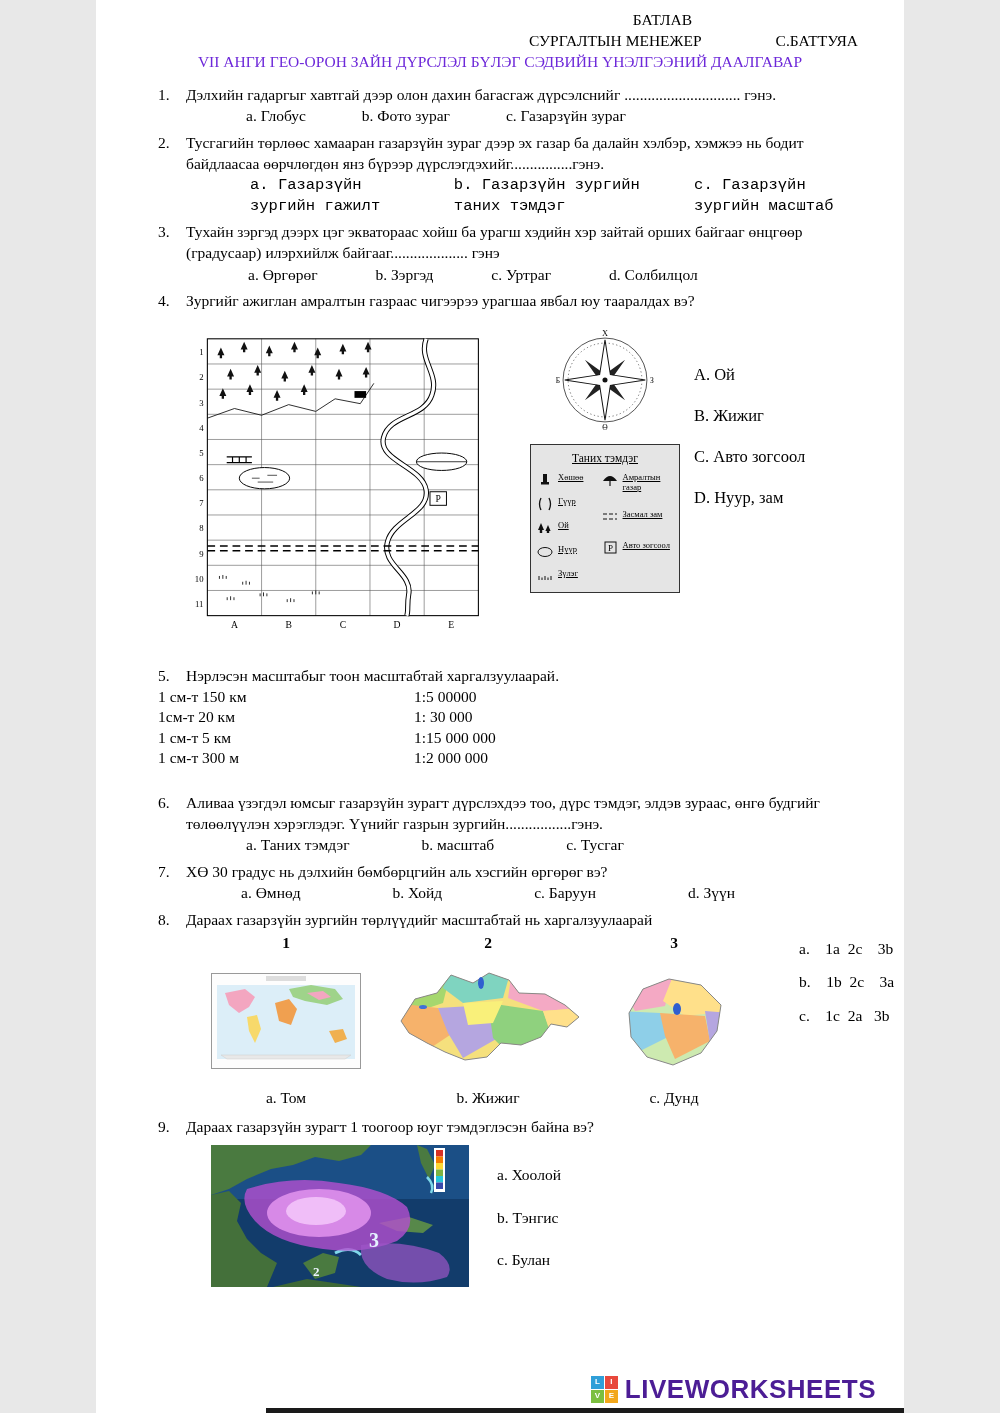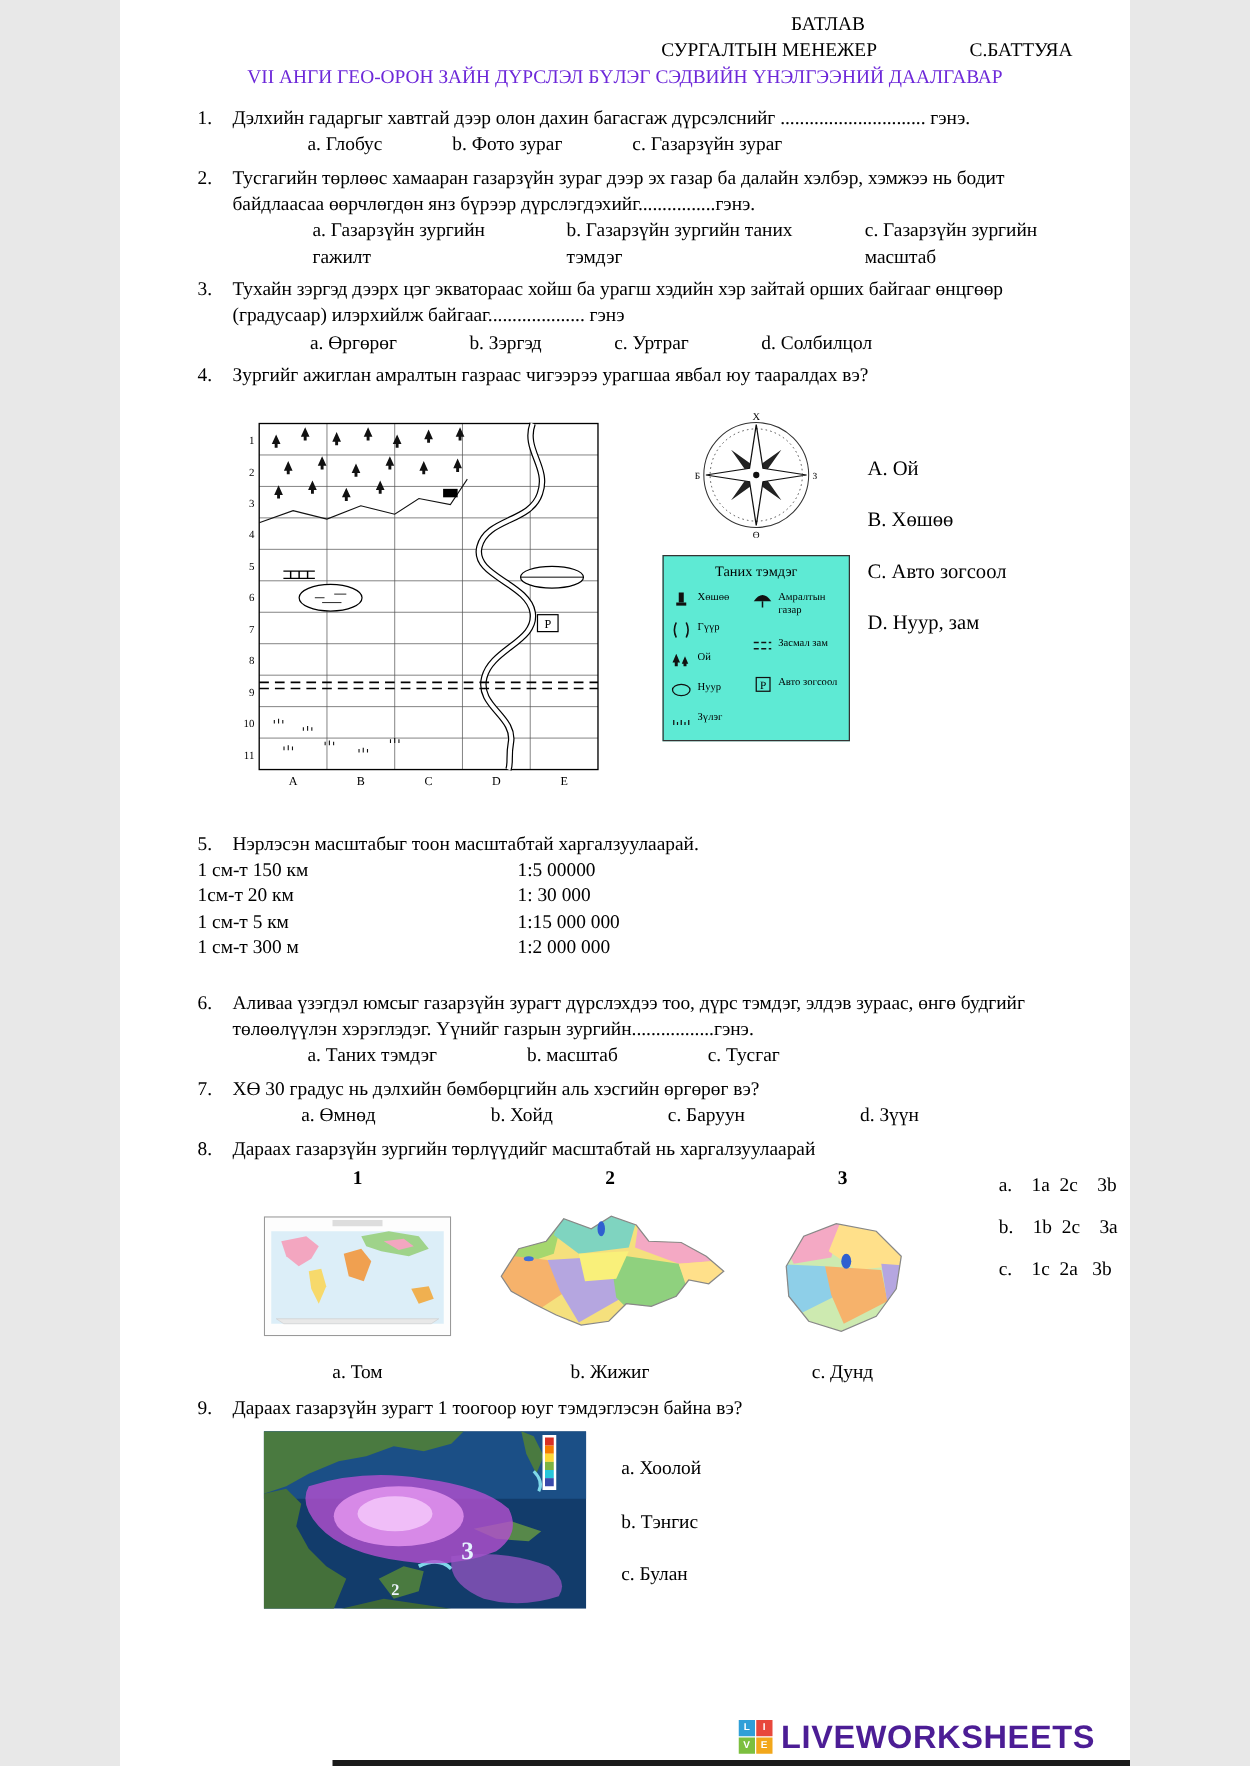--- a/index.html
+++ b/index.html
@@ -16,31 +16,31 @@
   .hdr-line2 { display:flex; justify-content:flex-end; gap:74px; padding-right:46px; }
   .doc-title { text-align:center; margin-top:1px; }
 
   
   .q { display:flex; margin:6px 0 0 62px; padding-right:40px; }
   .q.first { margin-top:12px; }
   .qnum { flex:none; width:28px; }
   .qbody { flex:1; }
   .opts { display:flex; margin-top:1px; }
   .opts-q1 { margin-left:60px; gap:56px; }
-  .opts-q2 { margin-left:64px; gap:40px; }
+  .opts-q2 { margin-left:64px; gap:40px;font-family:Liberation Mono, monospace; }
   .opts-q3 { margin-left:62px; gap:58px; }
   .opts-q6 { margin-left:60px; gap:72px; }
   .opts-q7 { margin-left:55px; gap:92px; }
 
   
   .fig4 { display:flex; margin:16px 0 8px 92px; }
   .map-svg { width:302px; height:312px; flex:none; }
   .fig4-mid { margin-left:40px; width:150px; flex:none; display:flex; flex-direction:column; align-items:center; }
   .compass-svg { width:104px; height:104px; }
-  .legend { margin-top:12px; border:1px solid #333; width:150px; padding:6px 5px 9px; background:#5eead4; }
+  .legend { margin-top:12px; border:1px solid #333; width:150px; padding:6px 5px 9px; background:#e5e5e5;text-decoration:underline; }
   .legend-title { text-align:center; font-size:11.5px; margin-bottom:7px; }
   .legend-cols { display:flex; gap:3px; }
   .legend-col { display:flex; flex-direction:column; }
   .legend-col.left  { width:62px; gap:10px; }
   .legend-col.right { width:74px; gap:17px; }
   .li { display:flex; gap:4px; font-size:8.5px; line-height:1.15; }
   .li .ic { flex:none; width:18px; height:14px; }
   .li .ic svg { width:18px; height:14px; }
   .fig4-ans { margin:36px 0 0 14px; display:flex; flex-direction:column; gap:19px; font-size:16.5px; }
 
@@ -301,21 +301,21 @@
                 </span>
               <span>Авто зогсоол</span>
             </div>
           </div>
         </div>
       </div>
     </div>
 
     <div class="fig4-ans">
       <span>А. Ой</span>
-      <span>В. Хөшөө</span>
+      <span>В. Жижиг</span>
       <span>С. Авто зогсоол</span>
       <span>D. Нуур, зам</span>
     </div>
   </div>
 
   <div class="q" style="margin-top:26px">
     <span class="qnum">5.</span>
     <div class="qbody">
       <div>Нэрлэсэн масштабыг тоон масштабтай харгалзуулаарай.</div>
     </div>

